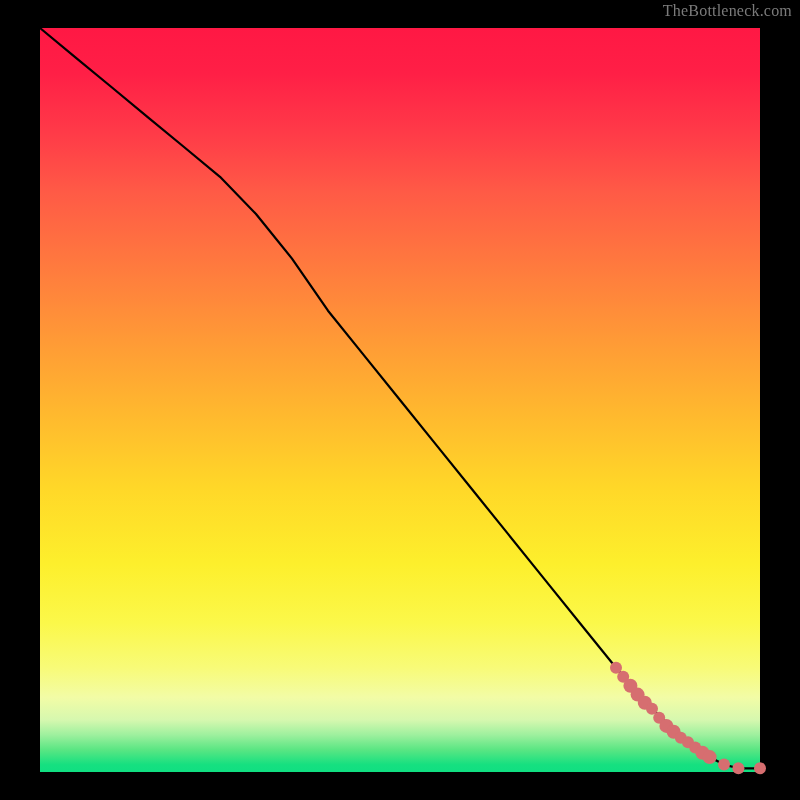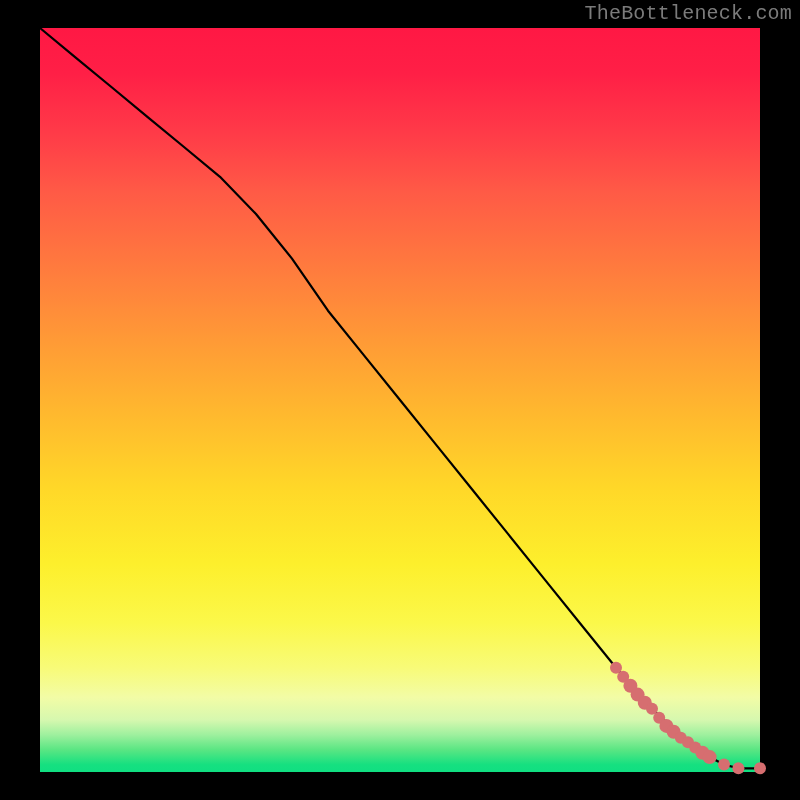--- a/index.html
+++ b/index.html
@@ -7,22 +7,22 @@
   .frame {
     position: relative;
     width: 800px;
     height: 800px;
     background: #000;
   }
   .watermark {
     position: absolute;
     top: 2px;
     right: 8px;
-    font-family: Liberation Mono, monospace;
-    font-size: 20px;
+    font-family: Liberation Serif, serif;
+    font-size: 16px;
     font-weight: 500;
     color: #7b7b7b;
     letter-spacing: 0.2px;
     z-index: 5;
   }
   .plot-area {
     position: absolute;
     left: 40px;
     top: 28px;
     width: 720px;

